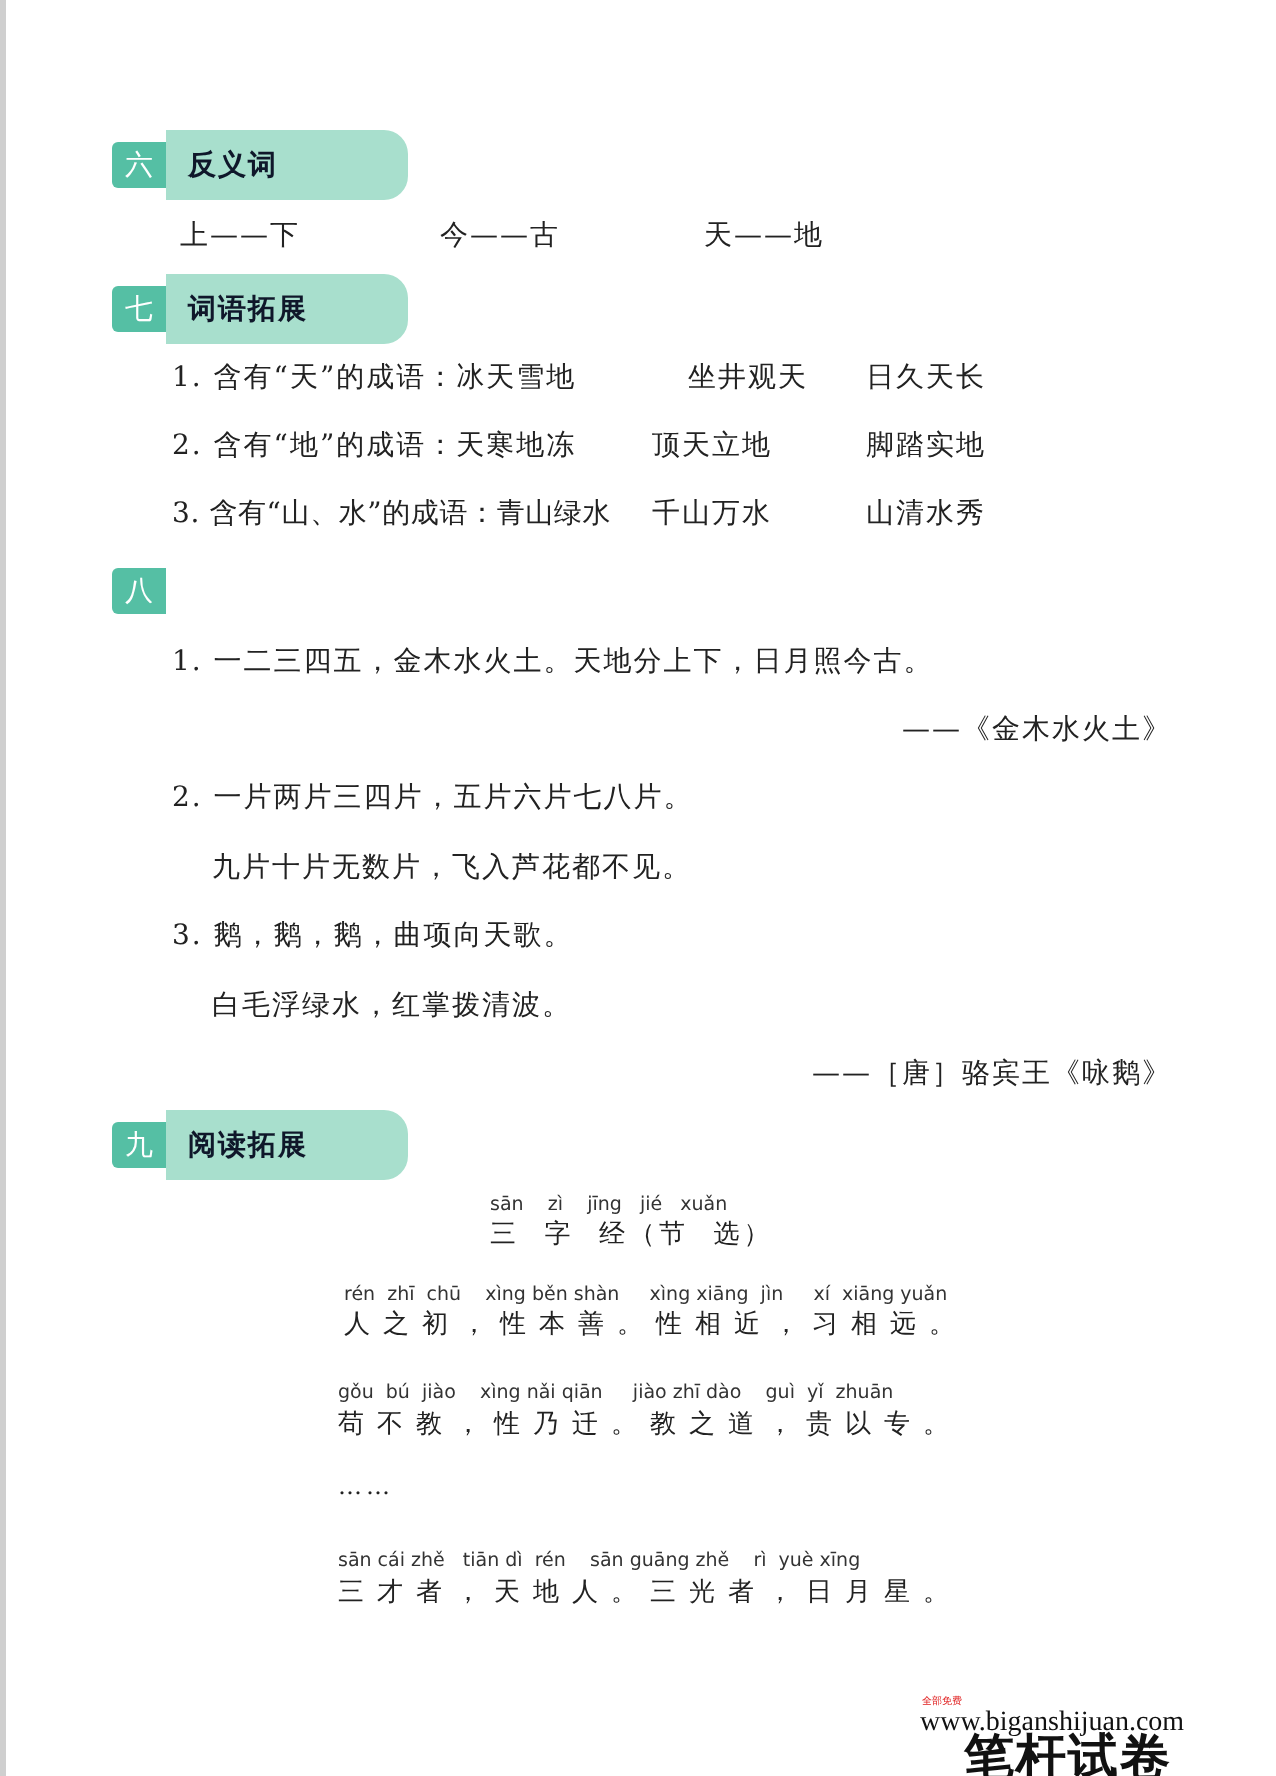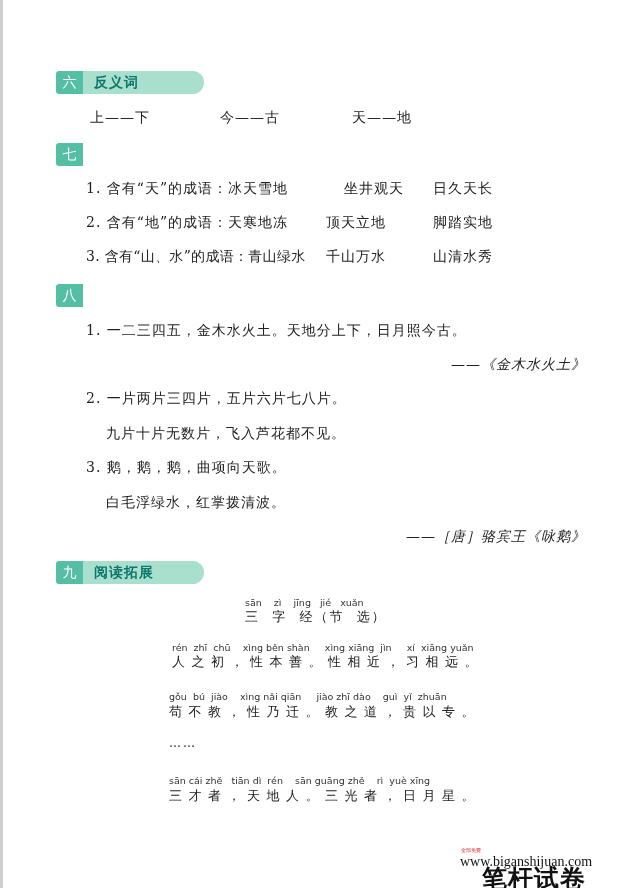--- a/index.html
+++ b/index.html
@@ -3,25 +3,25 @@
 <meta charset="utf-8">
 <style>
   html, body { margin:0; padding:0; }
   body { width:638px; height:888px; background:#fff; position:relative; overflow:hidden;
          font-family:"DejaVu Serif","Liberation Serif",serif; color:#222; }
   .edge { position:absolute; left:0; top:0; width:3px; height:888px; background:#cfcfcf; }
   .hdr { position:absolute; left:56px; height:23px; display:flex; align-items:center; }
   .hdr .num { width:27px; height:23px; background:#55bfa4; color:#fff; border-radius:3px 0 0 3px;
               display:flex; align-items:center; justify-content:center;
               font-family:"DejaVu Sans","Liberation Sans",sans-serif; font-size:14px; }
-  .hdr .ttl { height:23px; background:#a8dfcd; border-radius:0 12px 12px 0; width:121px;
+  .hdr .ttl { height:35px; background:#a8dfcd; border-radius:0 12px 12px 0; width:121px;
               padding-left:11px; box-sizing:border-box; display:flex; align-items:center;
-              font-family:"DejaVu Sans","Liberation Sans",sans-serif; font-size:14px; font-weight:bold; color:#0f766e; letter-spacing:1px; }
+              font-family:"DejaVu Sans","Liberation Sans",sans-serif; font-size:14px; font-weight:bold; color:#0f172a; letter-spacing:1px; }
   .line { position:absolute; font-size:14px; white-space:nowrap; letter-spacing:1px; }
-  .right { text-align:center;font-style:italic; }
+  .right { text-align:center; }
   .py { position:absolute; font-family:"DejaVu Sans","Liberation Sans",sans-serif; font-size:9.5px; color:#333; white-space:pre; }
   .hz { position:absolute; font-size:13px; white-space:pre; letter-spacing:2px; }
   .wm1 { position:absolute; left:482px; top:824px; font-family:"DejaVu Sans","Liberation Sans",sans-serif; font-size:25px; font-weight:bold; color:#111; letter-spacing:1px;margin-top:38px; }
   .wm2 { position:absolute; left:460px; top:854px; font-family:Liberation Serif, serif; font-size:14px; color:#111; }
   .wm3 { position:absolute; left:461px; top:847px; font-family:"DejaVu Sans","Liberation Sans",sans-serif; font-size:5px; color:#e02020; }
 </style>
 </head>
 <body>
 
 <div class="edge"></div>
@@ -29,20 +29,21 @@
 <div class="hdr" style="top:71px">
   <div class="num">六</div>
   <div class="ttl">反义词</div>
 </div>
 <div class="line" style="left:90px;top:109px">上——下</div>
 <div class="line" style="left:220px;top:109px">今——古</div>
 <div class="line" style="left:352px;top:109px">天——地</div>
 
 <div class="hdr" style="top:143px">
   <div class="num">七</div>
+  <div class="ttl">词语拓展</div>
 </div>
 <div class="line" style="left:86px;top:180px">1. 含有“天”的成语：冰天雪地</div>
 <div class="line" style="left:344px;top:180px">坐井观天</div>
 <div class="line" style="left:433px;top:180px">日久天长</div>
 <div class="line" style="left:86px;top:214px">2. 含有“地”的成语：天寒地冻</div>
 <div class="line" style="left:326px;top:214px">顶天立地</div>
 <div class="line" style="left:433px;top:214px">脚踏实地</div>
 <div class="line" style="left:86px;top:248px;letter-spacing:0.3px">3. 含有“山、水”的成语：青山绿水</div>
 <div class="line" style="left:326px;top:248px">千山万水</div>
 <div class="line" style="left:433px;top:248px">山清水秀</div>

